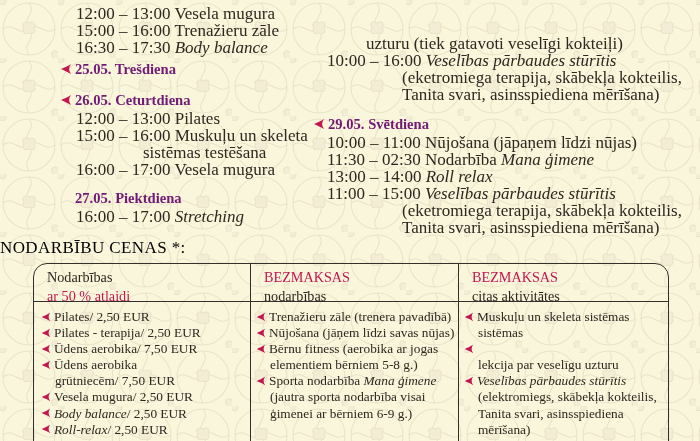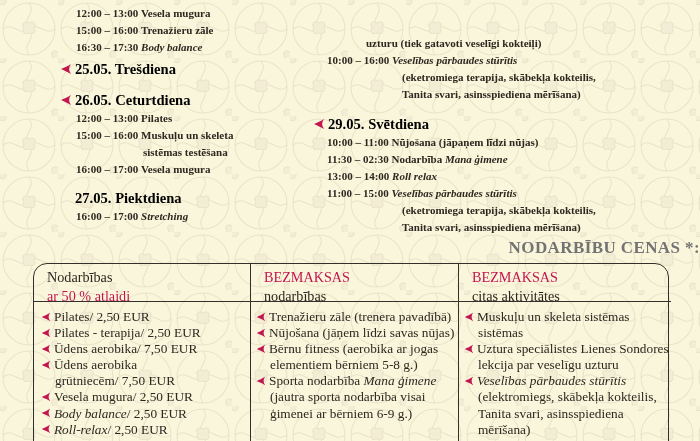--- a/index.html
+++ b/index.html
@@ -15,37 +15,37 @@
   
   .sched{position:absolute;}
   .sched-left{left:60px;top:5px;width:270px;}
   .sched-right{left:313px;top:0;width:387px;padding-top:14px;}
   .group{margin-top:12px;}
   .group:first-child{margin-top:0;}
   .sched-left .group:nth-child(2){margin-top:4px;}
   .sched-left .group:nth-child(4){margin-top:11px;}
   .sched-right .group:nth-child(2){margin-top:21px;}
   .day-heading{
-    color:#000000;font-weight:bold;font-size:14.6px;line-height:19px;
+    color:#701a75;font-weight:bold;font-size:14.6px;line-height:19px;
     white-space:nowrap;margin-bottom:0;
   }
   .day-heading.no-marker{padding-left:15px;}
   .day-heading svg{vertical-align:-1px;margin-right:3px;}
   .entry{
-    font-size:11px;line-height:17px;white-space:nowrap;
-    margin-left:16px;padding-left:67px;text-indent:-67px;font-weight:bold;
+    font-size:17px;line-height:17px;white-space:nowrap;
+    margin-left:16px;padding-left:67px;text-indent:-67px;
   }
   .sched-right .entry{margin-left:14px;padding-left:75px;text-indent:-75px;}
   .sched-right .entry.continuation{margin-left:53px;padding-left:0;text-indent:0;}
   .top-fragment{position:absolute;top:-15px;left:193px;font-size:13.5px;white-space:nowrap;}
 
   
   .prices-title{
-    position:absolute;top:238px;left:0;width:700px;text-align:right;
-    font-size:17px;font-weight:bold;color:#737373;letter-spacing:.4px;
+    position:absolute;top:238px;left:0;width:700px;text-align:left;
+    font-size:17px;font-weight:normal;color:#000000;letter-spacing:.4px;
   }
   .prices-table{
     position:absolute;left:33px;top:263px;width:636px;height:215px;
     border:1.6px solid #33302a;border-radius:14px 14px 0 0;
     display:grid;grid-template-columns:216px 208px 1fr;grid-template-rows:38px auto;
     box-sizing:border-box;background:transparent;
   }
   .th{
     padding:4px 6px 0 13px;font-size:14.2px;line-height:18.5px;
     border-bottom:1.6px solid #33302a;white-space:nowrap;
@@ -176,20 +176,20 @@
         <div class="pitem"><svg width="10" height="10" viewBox="0 0 24 24" fill="#c3164f">
             <use href="#tri"></use>
           </svg><span>Sporta nodarbība </span><span class="it">Mana ģimene</span><br><span>(jautra sporta nodarbība visai</span><br><span>ģimenei ar bērniem 6-9 g.)</span></div>
       </div>
       <div class="td c3 bl">
         <div class="pitem"><svg width="10" height="10" viewBox="0 0 24 24" fill="#c3164f">
             <use href="#tri"></use>
           </svg><span>Muskuļu un skeleta sistēmas</span><br><span>sistēmas</span></div>
         <div class="pitem"><svg width="10" height="10" viewBox="0 0 24 24" fill="#c3164f">
             <use href="#tri"></use>
-          </svg><span>Uztura speciālistes Lienes Sondores</span><br><span>lekcija par veselīgu uzturu</span></div>
+          </svg><br><span>lekcija par veselīgu uzturu</span></div>
         <div class="pitem"><svg width="10" height="10" viewBox="0 0 24 24" fill="#c3164f">
             <use href="#tri"></use>
           </svg><span class="it">Veselības pārbaudes stūrītis</span><br><span>(elektromiegs, skābekļa kokteilis,</span><br><span>Tanita svari, asinsspiediena</span><br><span>mērīšana)</span></div>
       </div>
     </div>
 
 </div>
 
 </body></html>

